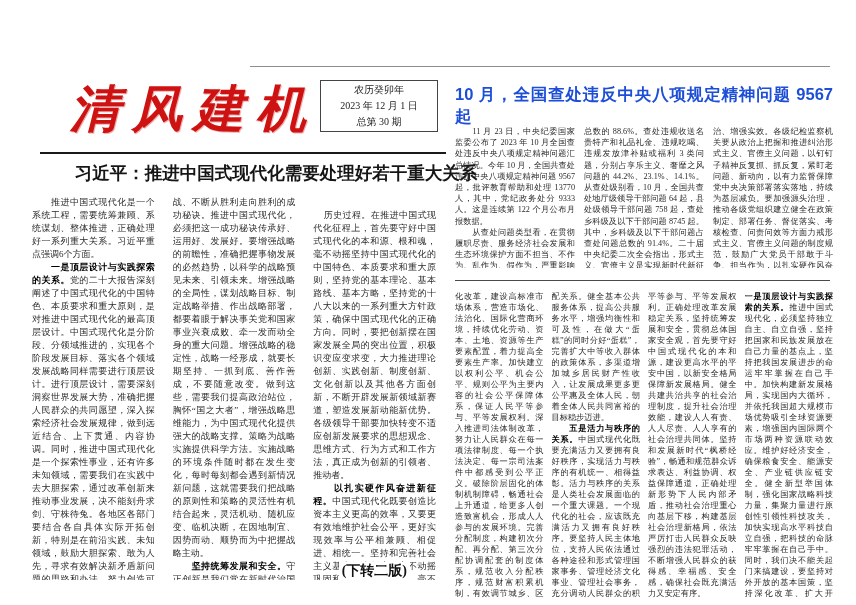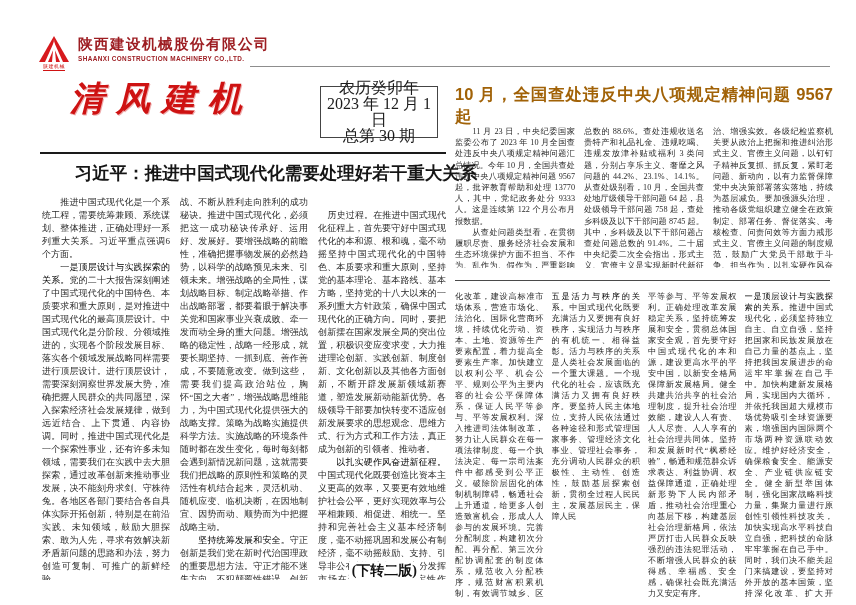--- a/index.html
+++ b/index.html
@@ -7,67 +7,52 @@
         font-family:"Liberation Serif", serif;color:#222;}
   
   .logo-block{position:absolute;left:38px;top:36px;display:flex;align-items:flex-start;gap:8px;}
   .logo-mark{width:32px;display:flex;flex-direction:column;align-items:center;}
   .logo-badge{font-size:5px;color:#cf1212;line-height:6px;letter-spacing:.5px;border-bottom:1.5px solid #cf1212;
               padding-bottom:1px;margin-top:1px;white-space:nowrap;font-family:"Liberation Sans",sans-serif;}
   .company-cn{font-family:"Liberation Sans",sans-serif;font-size:14.5px;font-weight:800;color:#9d1d22;letter-spacing:1.5px;line-height:17px;}
   .company-en{font-family:"Liberation Sans",sans-serif;font-size:6.4px;font-weight:700;color:#9d1d22;letter-spacing:.4px;margin-top:2px;}
   .header-rule{position:absolute;left:250px;top:66px;width:580px;height:1px;background:#8d8d8d;}
   .masthead{position:absolute;left:70px;top:76px;width:256px;font-family:Liberation Sans, sans-serif;
-            font-size:34px;font-weight:900;font-style:italic;color:#ce1212;letter-spacing:12px;white-space:nowrap;
+            font-size:50px;font-weight:900;font-style:italic;color:#ce1212;letter-spacing:12px;white-space:nowrap;
             text-shadow:1px 1px 0 rgba(206,18,18,.35);}
-  .issue-box{position:absolute;left:320px;top:86px;width:116px;height:50px;border:1px solid #444;
+  .issue-box{position:absolute;left:320px;top:80px;width:116px;height:50px;border:1px solid #444;
              display:flex;flex-direction:column;justify-content:center;text-align:center;
-             font-size:16px;line-height:16px;color:#1b1b1b;}
+             font-size:10px;line-height:16px;color:#1b1b1b;}
   
   .left-rule{position:absolute;left:40px;top:152px;width:406px;height:2px;background:#1a1a1a;}
   .left-headline{position:absolute;left:40px;top:161px;width:406px;text-align:center;
                  font-family:Liberation Mono, monospace;font-size:17.5px;font-weight:800;color:#151515;white-space:nowrap;margin-left:33px;}
-  .left-cols{position:absolute;left:42px;top:196px;width:404px;height:384px;display:flex;gap:10px;}
+  .left-cols{position:absolute;left:32px;top:196px;width:404px;height:384px;display:flex;gap:18px;}
   .left-cols .col{flex:1;font-size:9px;line-height:13px;text-align:justify;overflow:hidden;
                   white-space:pre-wrap;color:#2a2a2a;position:relative;}
   .turn-note{position:absolute;right:26px;bottom:0px;font-size:14px;font-weight:700;color:#111;
              background:#fff;padding:0 3px;}
   
   .right-headline{position:absolute;left:455px;top:84px;width:378px;
-                  font-family:"Liberation Sans",sans-serif;font-size:16.5px;font-weight:700;color:#a16207;
+                  font-family:"Liberation Sans",sans-serif;font-size:16.5px;font-weight:700;color:#1d4ed8;
                   text-align:justify;text-align-last:justify;}
   .right-top-cols{position:absolute;left:455px;top:126px;width:378px;height:142px;display:flex;gap:9px;}
   .right-top-cols .col{flex:1;font-size:8.2px;line-height:11.2px;text-align:justify;overflow:hidden;
                        white-space:pre-wrap;color:#2a2a2a;}
   .right-rule{position:absolute;left:455px;top:280px;width:375px;height:1px;background:#4a4a4a;}
   .right-bottom-cols{position:absolute;left:455px;top:291px;width:378px;height:308px;display:flex;gap:8px;}
   .right-bottom-cols .col{flex:1;font-size:8.2px;line-height:11px;text-align:justify;overflow:hidden;
                           white-space:pre-wrap;color:#2a2a2a;}
-  .seg-bold{font-weight:400;color:#000;}
+  .seg-bold{font-weight:700;color:#000;}
 </style>
 </head>
 <body>
 
 <div class="page">
 
-  <div class="logo-block">
-    <div class="logo-mark">
-      <svg width="30" height="26" viewBox="0 0 30 26">
-        <polygon points="15,0 30,26 0,26" fill="#d7191d"></polygon>
-        <polygon points="15,3 17,26 13,26" fill="#ffffff"></polygon>
-        <polygon points="15,6 6,26 9,26 15.5,11" fill="#ffffff"></polygon>
-        <polygon points="15,6 24,26 21,26 14.5,11" fill="#ffffff"></polygon>
-      </svg>
-      <div class="logo-badge">陕建机械</div>
-    </div>
-    <div>
-      <div class="company-cn">陕西建设机械股份有限公司</div>
-      <div class="company-en">SHAANXI CONSTRUCTION MACHINERY CO.,LTD.</div>
-    </div>
-  </div>
   <div class="header-rule"></div>
 
   <div class="masthead">清风建机</div>
 
   <div class="issue-box">
     <div>农历癸卯年</div>
     <div>2023 年 12 月 1 日</div>
     <div>总第 30 期</div>
   </div>
 
@@ -88,18 +73,19 @@
   <div class="right-headline">10 月，全国查处违反中央八项规定精神问题 9567 起</div>
   <div class="right-top-cols">
     <div class="col"><span>　　11 月 23 日，中央纪委国家监委公布了 2023 年 10 月全国查处违反中央八项规定精神问题汇总情况。今年 10 月，全国共查处违反中央八项规定精神问题 9567 起，批评教育帮助和处理 13770 人，其中，党纪政务处分 9333 人。这是连续第 122 个月公布月报数据。
 　　从查处问题类型看，在贯彻履职尽责、服务经济社会发展和生态环境保护方面不担当、不作为、乱作为、假作为，严重影响高质量发展。10 月，全国共查处问题 8480 起，占查处问题</span></div>
     <div class="col"><span>总数的 88.6%。查处违规收送名贵特产和礼品礼金、违规吃喝、违规发放津补贴或福利 3 类问题，分别占享乐主义、奢靡之风问题的 44.2%、23.1%、14.1%。从查处级别看，10 月，全国共查处地厅级领导干部问题 64 起，县处级领导干部问题 758 起，查处乡科级及以下干部问题 8745 起。其中，乡科级及以下干部问题占查处问题总数的 91.4%。二十届中央纪委二次全会指出，形式主义、官僚主义是实现新时代新征程党的使命任务的大敌，必须下大气力坚决纠</span></div>
     <div class="col"><span>治、增强实效。各级纪检监察机关要从政治上把握和推进纠治形式主义、官僚主义问题，以钉钉子精神反复抓、抓反复，紧盯老问题、新动向，以有力监督保障党中央决策部署落实落地，持续为基层减负。要加强源头治理，推动各级党组织建立健全在政策制定、部署任务、督促落实、考核检查、问责问效等方面力戒形式主义、官僚主义问题的制度规范，鼓励广大党员干部敢于斗争、担当作为，以扎实硬作风奋进新征程、建功新时代。</span></div>
   </div>
   <div class="right-rule"></div>
   <div class="right-bottom-cols">
     <div class="col"><span>化改革，建设高标准市场体系，营造市场化、法治化、国际化营商环境，持续优化劳动、资本、土地、资源等生产要素配置，着力提高全要素生产率。加快建立以权利公平、机会公平、规则公平为主要内容的社会公平保障体系，保证人民平等参与、平等发展权利。深入推进司法体制改革，努力让人民群众在每一项法律制度、每一个执法决定、每一宗司法案件中都感受到公平正义。破除阶层固化的体制机制障碍，畅通社会上升通道，给更多人创造致富机会，形成人人参与的发展环境。完善分配制度，构建初次分配、再分配、第三次分配协调配套的制度体系，规范收入分配秩序，规范财富积累机制，有效调节城乡、区域、行业之间的收入分</span></div>
-    <div class="col"><span class="seg-bold">五是活力与秩序的关系。</span><span>中国式现代化既要充满活力又要拥有良好秩序，实现活力与秩序的有机统一、相得益彰。活力与秩序的关系是人类社会发展面临的一个重大课题。一个现代化的社会，应该既充满活力又拥有良好秩序。要坚持人民主体地位，支持人民依法通过各种途径和形式管理国家事务、管理经济文化事业、管理社会事务，充分调动人民群众的积极性、主动性、创造性，鼓励基层探索创新，贯彻全过程人民民主，发展基层民主，保障人民</span></div>
+    <div class="col"><span>配关系。健全基本公共服务体系，提高公共服务水平，增强均衡性和可及性，在做大“蛋糕”的同时分好“蛋糕”，完善扩大中等收入群体的政策体系，多渠道增加城乡居民财产性收入，让发展成果更多更公平惠及全体人民，朝着全体人民共同富裕的目标稳步迈进。
+　　</span><span class="seg-bold">五是活力与秩序的关系。</span><span>中国式现代化既要充满活力又要拥有良好秩序，实现活力与秩序的有机统一、相得益彰。活力与秩序的关系是人类社会发展面临的一个重大课题。一个现代化的社会，应该既充满活力又拥有良好秩序。要坚持人民主体地位，支持人民依法通过各种途径和形式管理国家事务、管理经济文化事业、管理社会事务，充分调动人民群众的积极性、主动性、创造性，鼓励基层探索创新，贯彻全过程人民民主，发展基层民主，保障人民</span></div>
     <div class="col"><span>平等参与、平等发展权利。正确处理改革发展稳定关系，坚持统筹发展和安全，贯彻总体国家安全观，首先要守好中国式现代化的本和源，建设更高水平的平安中国，以新安全格局保障新发展格局。健全共建共治共享的社会治理制度，提升社会治理效能，建设人人有责、人人尽责、人人享有的社会治理共同体。坚持和发展新时代“枫桥经验”，畅通和规范群众诉求表达、利益协调、权益保障通道，正确处理新形势下人民内部矛盾，推动社会治理重心向基层下移，构建基层社会治理新格局，依法严厉打击人民群众反映强烈的违法犯罪活动，不断增强人民群众的获得感、幸福感、安全感，确保社会既充满活力又安定有序。</span></div>
     <div class="col"><span class="seg-bold">一是顶层设计与实践探索的关系。</span><span>推进中国式现代化，必须坚持独立自主、自立自强，坚持把国家和民族发展放在自己力量的基点上，坚持把我国发展进步的命运牢牢掌握在自己手中。加快构建新发展格局，实现国内大循环，并依托我国超大规模市场优势吸引全球资源要素，增强国内国际两个市场两种资源联动效应。维护好经济安全，确保粮食安全、能源安全、产业链供应链安全。健全新型举国体制，强化国家战略科技力量，集聚力量进行原创性引领性科技攻关，加快实现高水平科技自立自强，把科技的命脉牢牢掌握在自己手中。同时，我们决不能关起门来搞建设，要坚持对外开放的基本国策，坚持深化改革、扩大开放，不断拓展中国式现代化的发展空间，以高水平对外开放为中国式现代化注入强劲动力。</span></div>
   </div>
 
 </div>
 
 </body></html>

